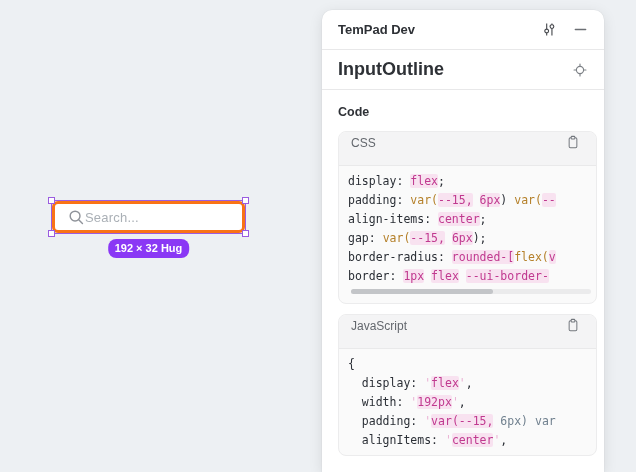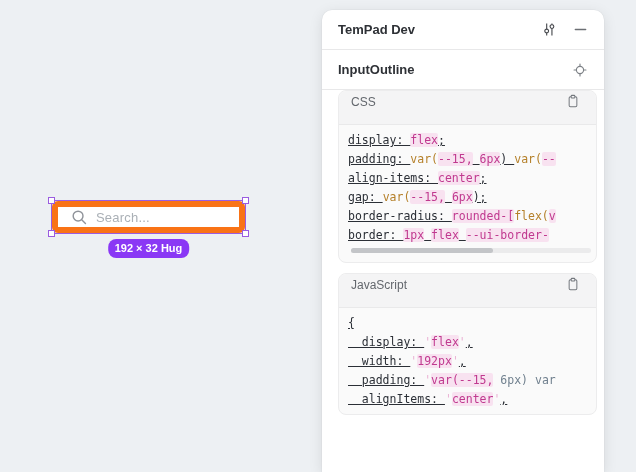--- a/index.html
+++ b/index.html
@@ -1,45 +1,45 @@
 <!DOCTYPE html>
 <html><head>
 <meta charset="utf-8">
 <style>
   * { margin:0; padding:0; box-sizing:border-box; }
   html,body { width:636px; height:472px; overflow:hidden; }
   body { font-family:"Liberation Sans", sans-serif; background:#edf0f3; position:relative; }
 
   
   .selection { position:absolute; left:52px; top:201px; width:193px; height:32px; }
-  .search-box { position:absolute; inset:0; background:#ffffff; border:6px solid #f97316; border-radius:6px; display:flex; align-items:center; padding-left:13px; gap:8px; }
+  .search-box { position:absolute; inset:0; background:#ffffff; border:3px solid #f97316; border-radius:6px; display:flex; align-items:center; padding-left:13px; }
   .search-placeholder { color:#aab0b6; font-size:13px; letter-spacing:.2px; }
   .sel-outline { position:absolute; inset:-1px; border:1.5px solid #9a5ce0; pointer-events:none; }
   .handle { position:absolute; width:7px; height:7px; background:#ffffff; border:1px solid #9a5ce0; }
   .handle.tl { left:-4px; top:-4px; } .handle.tr { right:-4px; top:-4px; }
   .handle.bl { left:-4px; bottom:-4px; } .handle.br { right:-4px; bottom:-4px; }
   .size-badge { position:absolute; top:38px; left:50%; transform:translateX(-50%); background:#8a38f5; color:#fff; font-size:11px; font-weight:bold; padding:3px 7px 4px; border-radius:8px; white-space:nowrap; }
 
   
   .panel { position:absolute; left:322px; top:10px; width:282px; height:462px; background:#ffffff; border-radius:10px 10px 0 0; box-shadow:0 3px 14px rgba(0,0,0,.10), 0 0 0 0.5px rgba(0,0,0,.04); }
   .panel-row { height:40px; display:flex; align-items:center; padding:0 15px 0 16px; border-bottom:1px solid #e8e8e9; }
   .panel-title { font-size:13px; font-weight:bold; color:#2e3136; }
   .row-icons { margin-left:auto; display:flex; align-items:center; gap:13px; }
   .icon-btn { display:flex; align-items:center; justify-content:center; width:18px; height:18px; cursor:pointer; }
-  .node-name { font-size:13px; font-weight:bold; color:#2e3136; }
+  .node-name { font-size:18px; font-weight:bold; color:#2e3136; }
   .section-title { padding:15px 16px 12px; font-size:12.5px; font-weight:bold; color:#2e3136; }
 
   
   .card { margin:0 7px 10px 16px; border:1px solid #ececed; border-radius:8px; background:#fafafa; overflow:hidden; }
   .card-header { height:34px; background:#f4f4f5; border-bottom:1px solid #e9e9ea; display:flex; align-items:center; padding:0 14px 12px 12px; }
   .card-lang { font-size:12px; color:#63676d; }
   .card-header .icon-btn { margin-left:auto; }
   .card-body { padding:6px 0 5px 9px; overflow:hidden; }
   .code-line { font-family:"DejaVu Sans Mono","Liberation Mono",monospace; font-size:11.5px; line-height:19px; white-space:pre; color:#2b2f36; }
-  .tk-p { color:#2b2f36;text-decoration:underline; }
+  .tk-p { color:#2b2f36; }
   .tk-v { color:#c0398f; background:rgba(240,105,195,.16); border-radius:2px; }
   .tk-f { color:#b5802a; }
   .tk-q { color:#eab1d4; }
   .tk-s { color:#71818f; }
   .hscroll { margin:3px 5px 4px 3px; height:5px; background:#ebebec; border-radius:3px; position:relative; }
   .hscroll-thumb { position:absolute; left:0; top:0; height:5px; width:59%; background:#c3c5c8; border-radius:3px; }
 </style>
 </head>
 <body>
 
@@ -88,20 +88,21 @@
           <circle cx="8" cy="8" r="4.1"></circle>
           <line x1="8" y1="1.2" x2="8" y2="3.5"></line>
           <line x1="8" y1="12.5" x2="8" y2="14.8"></line>
           <line x1="1.2" y1="8" x2="3.5" y2="8"></line>
           <line x1="12.5" y1="8" x2="14.8" y2="8"></line>
         </svg>
       </span>
     </span>
   </div>
 
+  <div class="section-title">Code</div>
 
   <div>
   <div class="card">
     <div class="card-header">
       <span class="card-lang">CSS</span>
       <span class="icon-btn">
         <svg width="14" height="15" viewBox="0 0 16 17" fill="none" stroke="#74787e" stroke-width="1.15" stroke-linecap="round">
           <rect x="3.6" y="3" width="8.8" height="11.6" rx="1.5"></rect>
           <rect x="5.9" y="1.5" width="4.2" height="3" rx="0.9" fill="#f4f4f5"></rect>
           <line x1="8" y1="7.2" x2="8" y2="10.6" opacity="0"></line>

